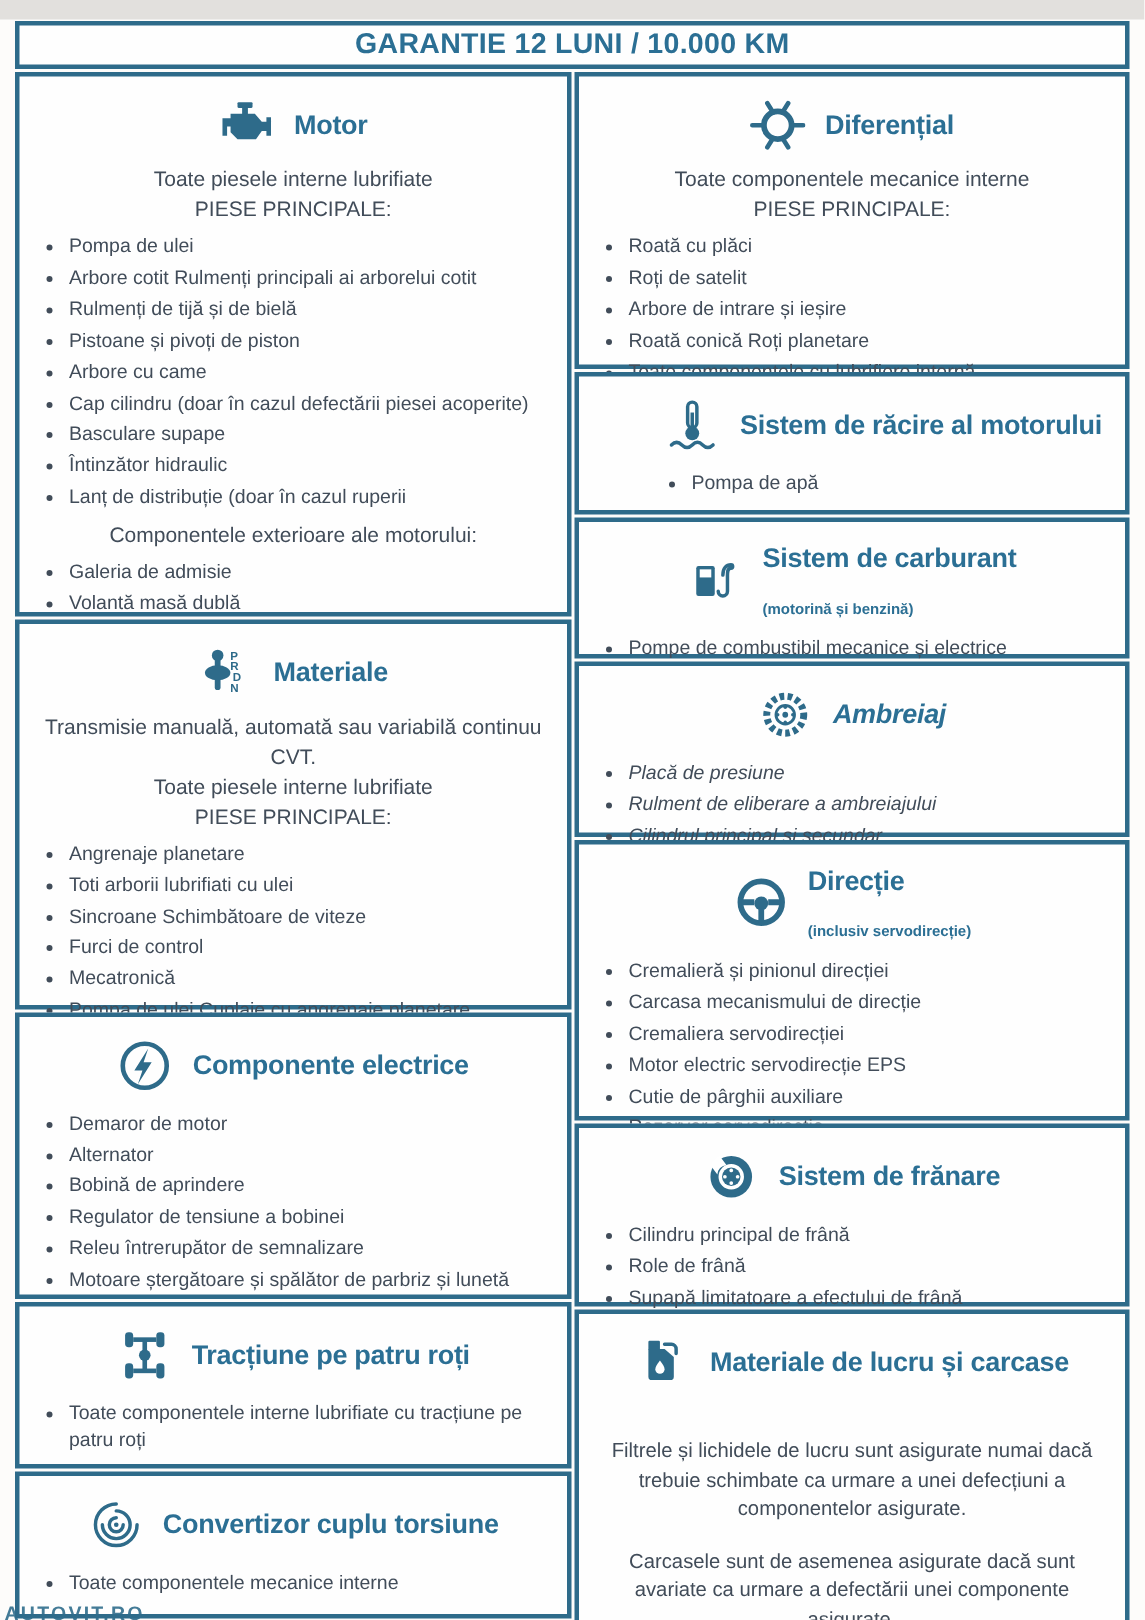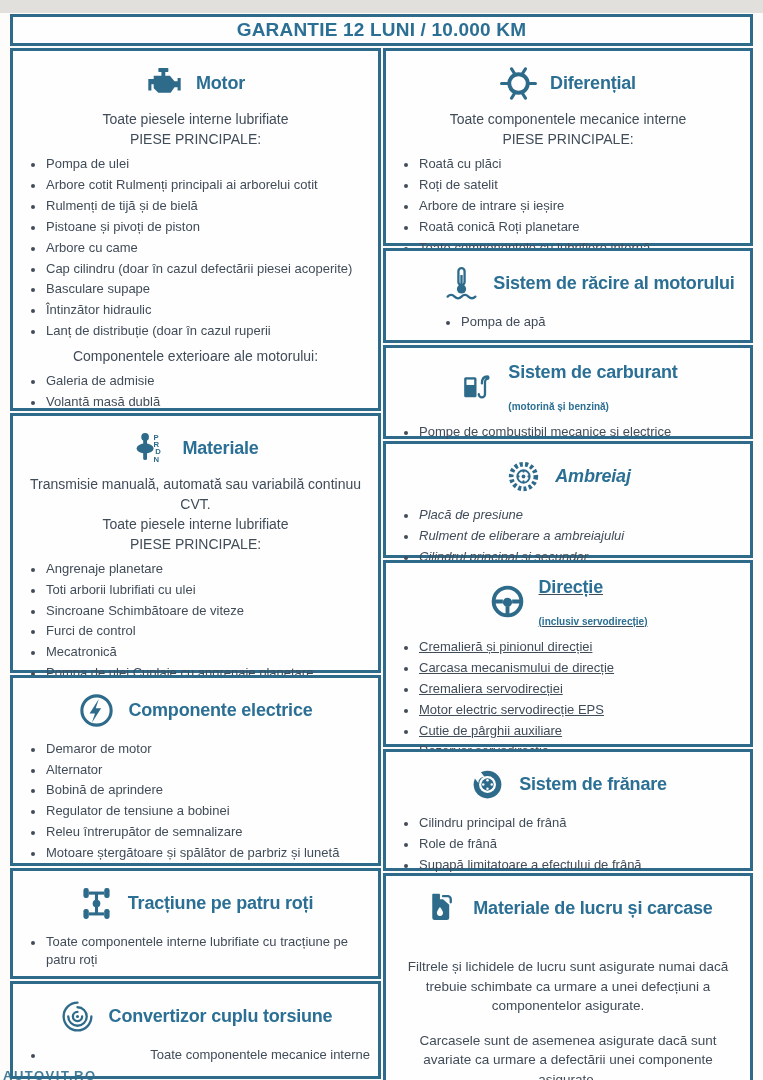--- a/index.html
+++ b/index.html
@@ -27,26 +27,26 @@
   .col-left { width: 371px; }
   .col-right { width: 370px; }
   .card {
     border: 3px solid #2e6b8a; background: #fefefe;
     padding: 2px 2px 6px;
   }
   .col-left  .card:nth-child(1){ min-height: 353px; }
   .col-left  .card:nth-child(2){ min-height: 255px; }
   .col-left  .card:nth-child(3){ min-height: 191px; }
   .col-left  .card:nth-child(4){ min-height: 111px; }
-  .col-left  .card:nth-child(5){ flex: 1; text-align: right; }
+  .col-left  .card:nth-child(5){ flex: 1; }
   .col-right .card:nth-child(1){ min-height: 198px; }
   .col-right .card:nth-child(2){ min-height: 95px; padding-left: 44px;  }
   .col-right .card:nth-child(3){ min-height: 94px;  }
   .col-right .card:nth-child(4){ min-height: 117px; font-style: italic; }
-  .col-right .card:nth-child(5){ min-height: 187px; text-decoration: underline; }
+  .col-right .card:nth-child(5){ min-height: 187px; }
   .col-right .card:nth-child(6){ min-height: 122px; }
   .col-right .card:nth-child(7){ flex: 1; }
   .card-head {
     display: flex; align-items: center; justify-content: center;
     gap: 13px; padding: 12px 8px 6px;
   }
   .icon { color: #2e6b8a; display: inline-flex; }
   .icon svg { width: 37px; height: 37px; }
   .head-text { display: flex; flex-direction: column; align-items: flex-start; }
   .card-title {

